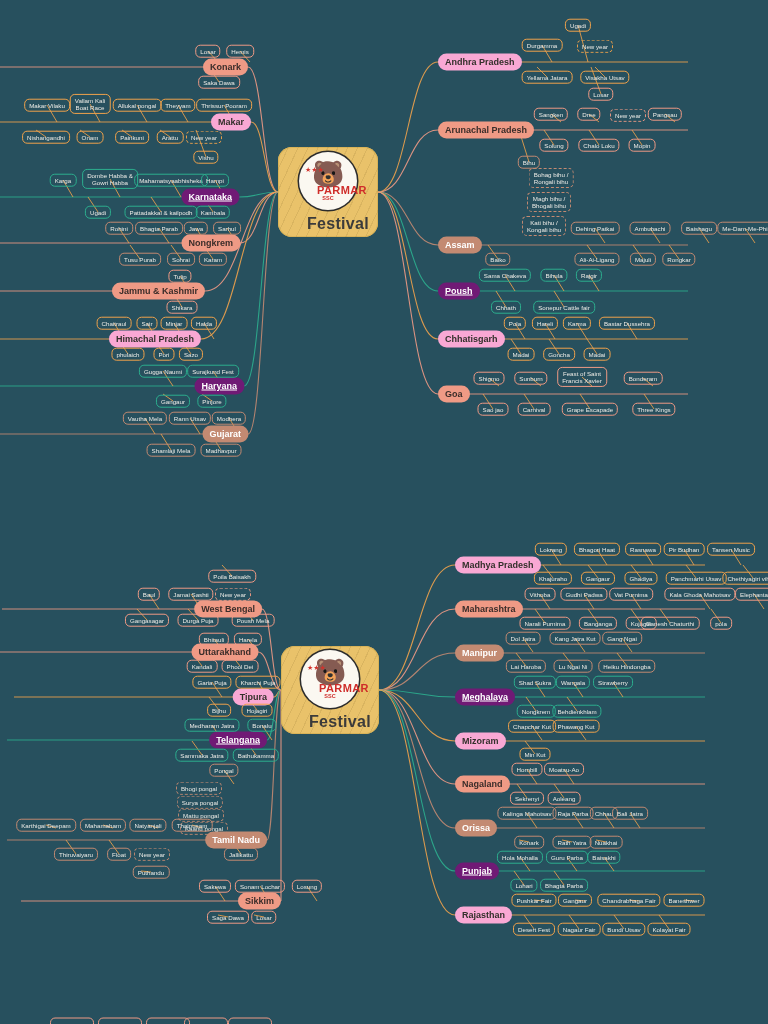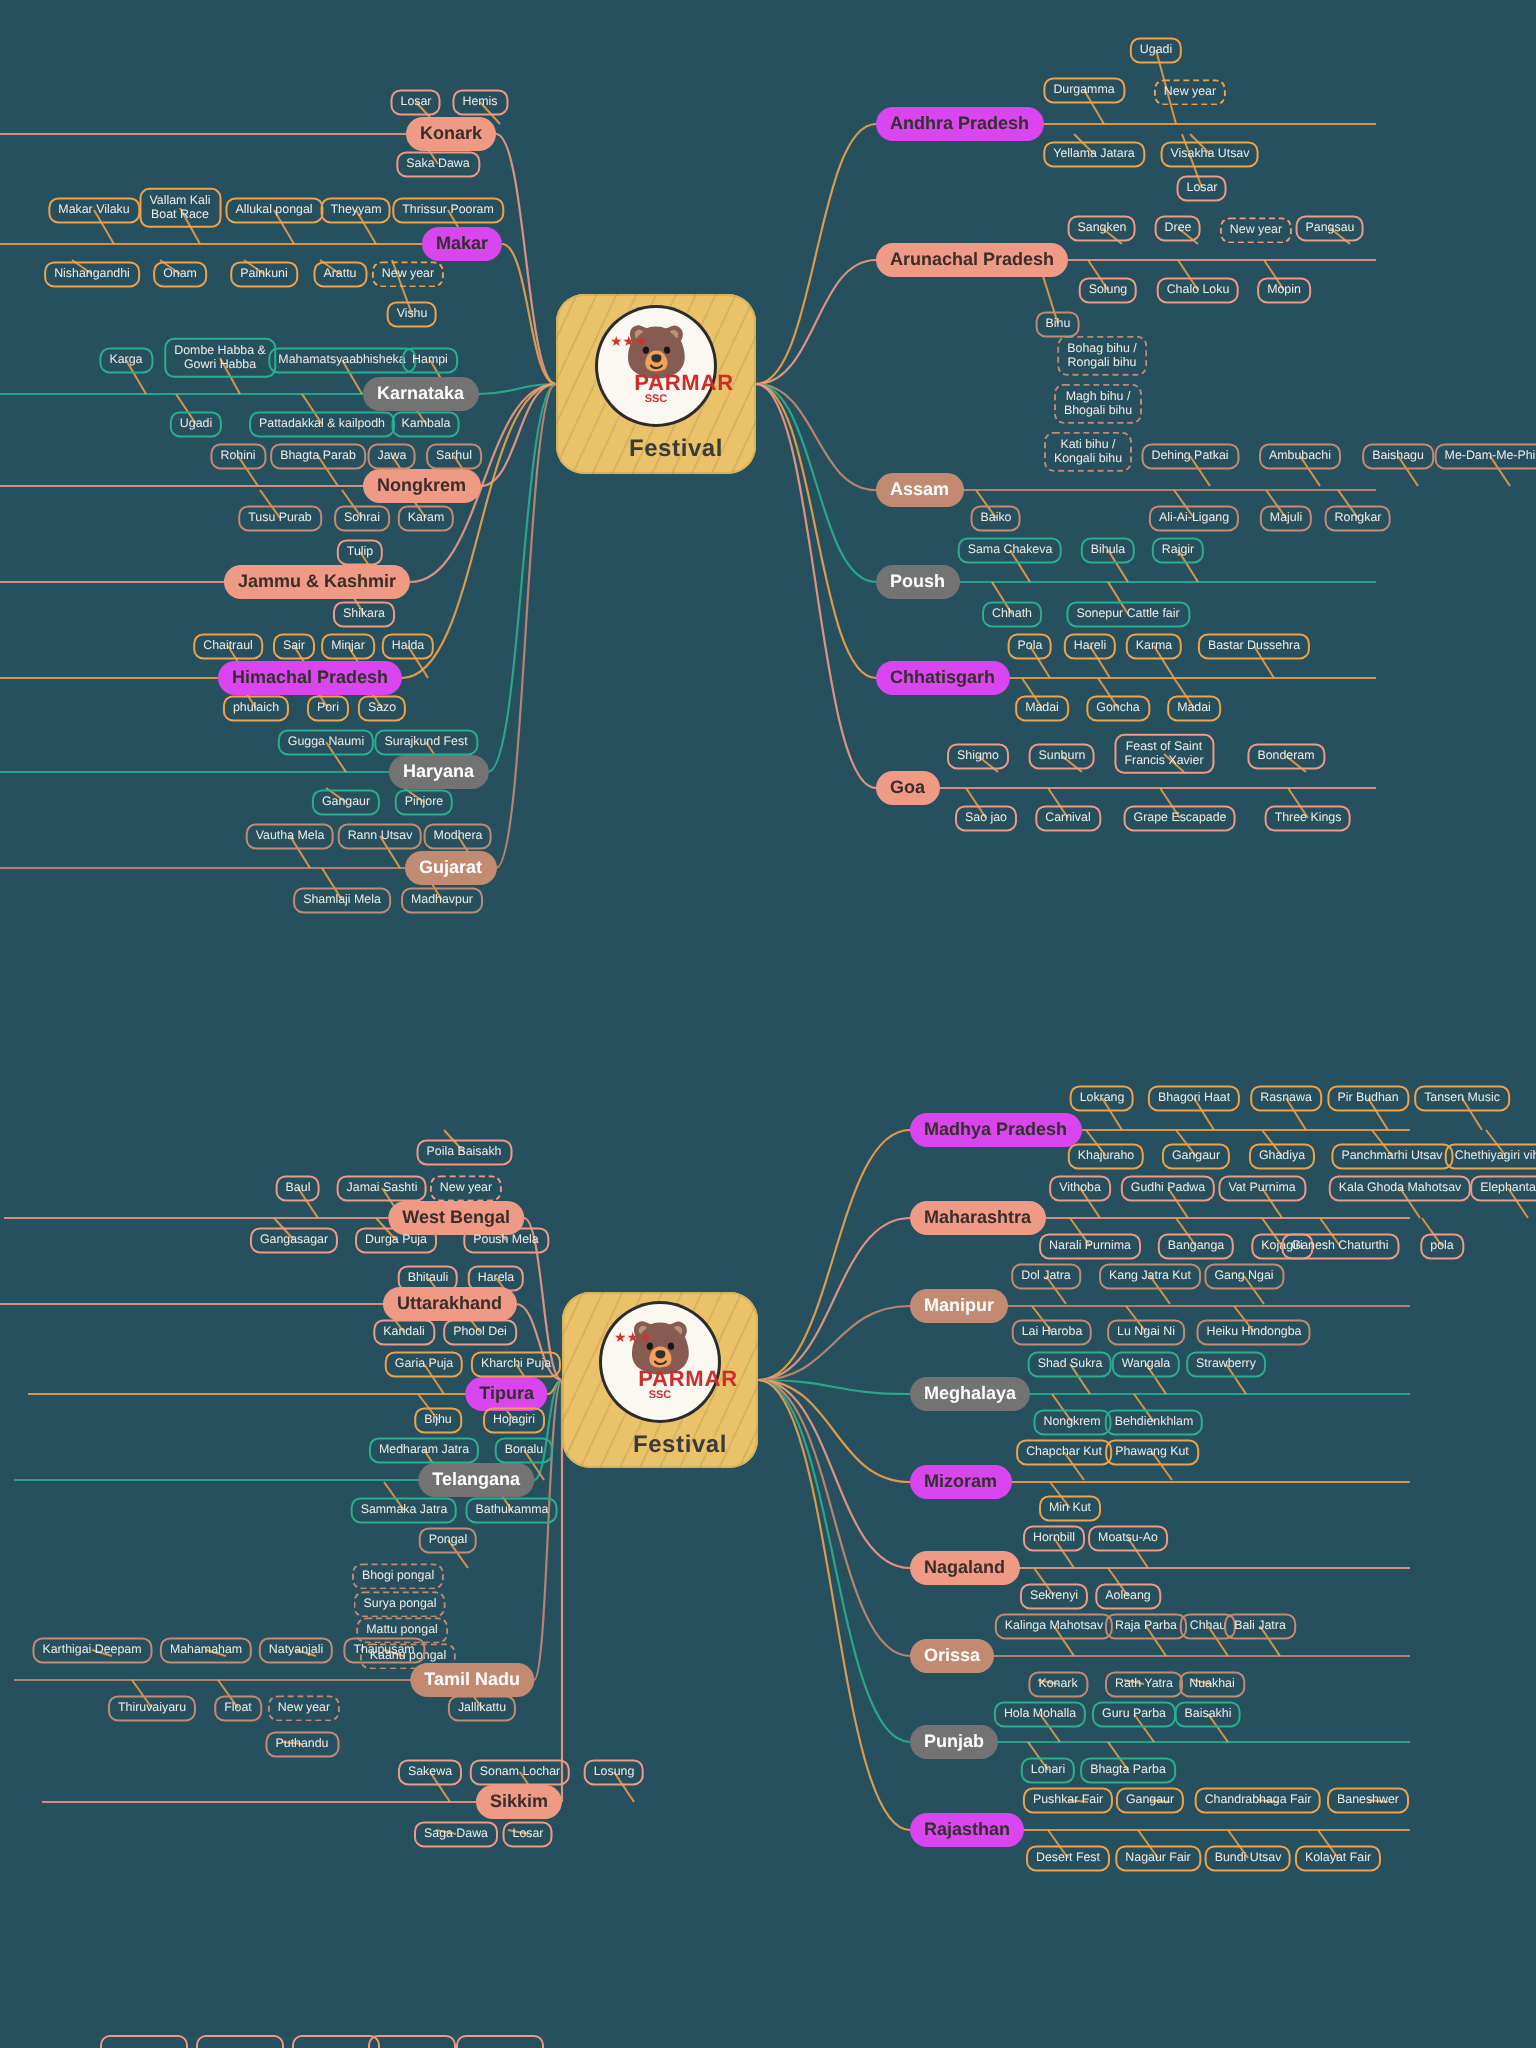--- a/index.html
+++ b/index.html
@@ -32,31 +32,31 @@
     background:#fbf8f1;display:flex;flex-direction:column;align-items:center;justify-content:center;
     box-shadow:0 0 0 1.5px #2c2c2c;
   }
   .logo .bear{
     font-size:26px;line-height:22px;color:#2f2f2f;margin-top:2px;letter-spacing:-1px;
   }
   .logo .stars{position:absolute;left:6px;top:14px;color:#d2322c;font-size:7px;line-height:7px;}
   .logo .brand{font-size:11px;font-weight:bold;color:#cf2d2a;line-height:10px;letter-spacing:.4px;padding-left:28px;}
   .logo .sub{font-size:5.5px;font-weight:bold;color:#cf2d2a;line-height:6px;}
   .center .caption{
-    position:relative;margin-top:5px;font-size:12px;color:#3b3b3b;font-weight:600;letter-spacing:.3px;margin-left:20px;
+    position:relative;margin-top:5px;font-size:16px;color:#3b3b3b;font-weight:600;letter-spacing:.3px;margin-left:20px;
   }
 
   
   .state{
     position:absolute;border-radius:9px;padding:3px 7px;font-size:9px;font-weight:bold;
     white-space:nowrap;color:#fdf6ee;line-height:11px;transform:translateY(-50%);
   }
-  .state.c-orange{background:#d946ef;color:#33302b;}
+  .state.c-orange{background:#f9a8d4;color:#33302b;}
   .state.c-salmon{background:#ef9a85;color:#3b2d2a;}
-  .state.c-green{background:#737373;color:#ffffff;}
+  .state.c-green{background:#701a75;color:#ffffff;text-decoration:underline;}
   .state.c-brown{background:#c38a72;color:#ffffff;}
 
   
   .leaf{
     position:absolute;border-radius:5px;padding:1.5px 4px;font-size:6.2px;line-height:7.6px;
     white-space:nowrap;background:transparent;transform:translate(-50%,-50%);
     border:1px solid #e7a07e;color:#ecebe6;text-align:center;
   }
   .leaf.g{border-color:#2cae8e;}
   .leaf.o{border-color:#f0a24b;}

